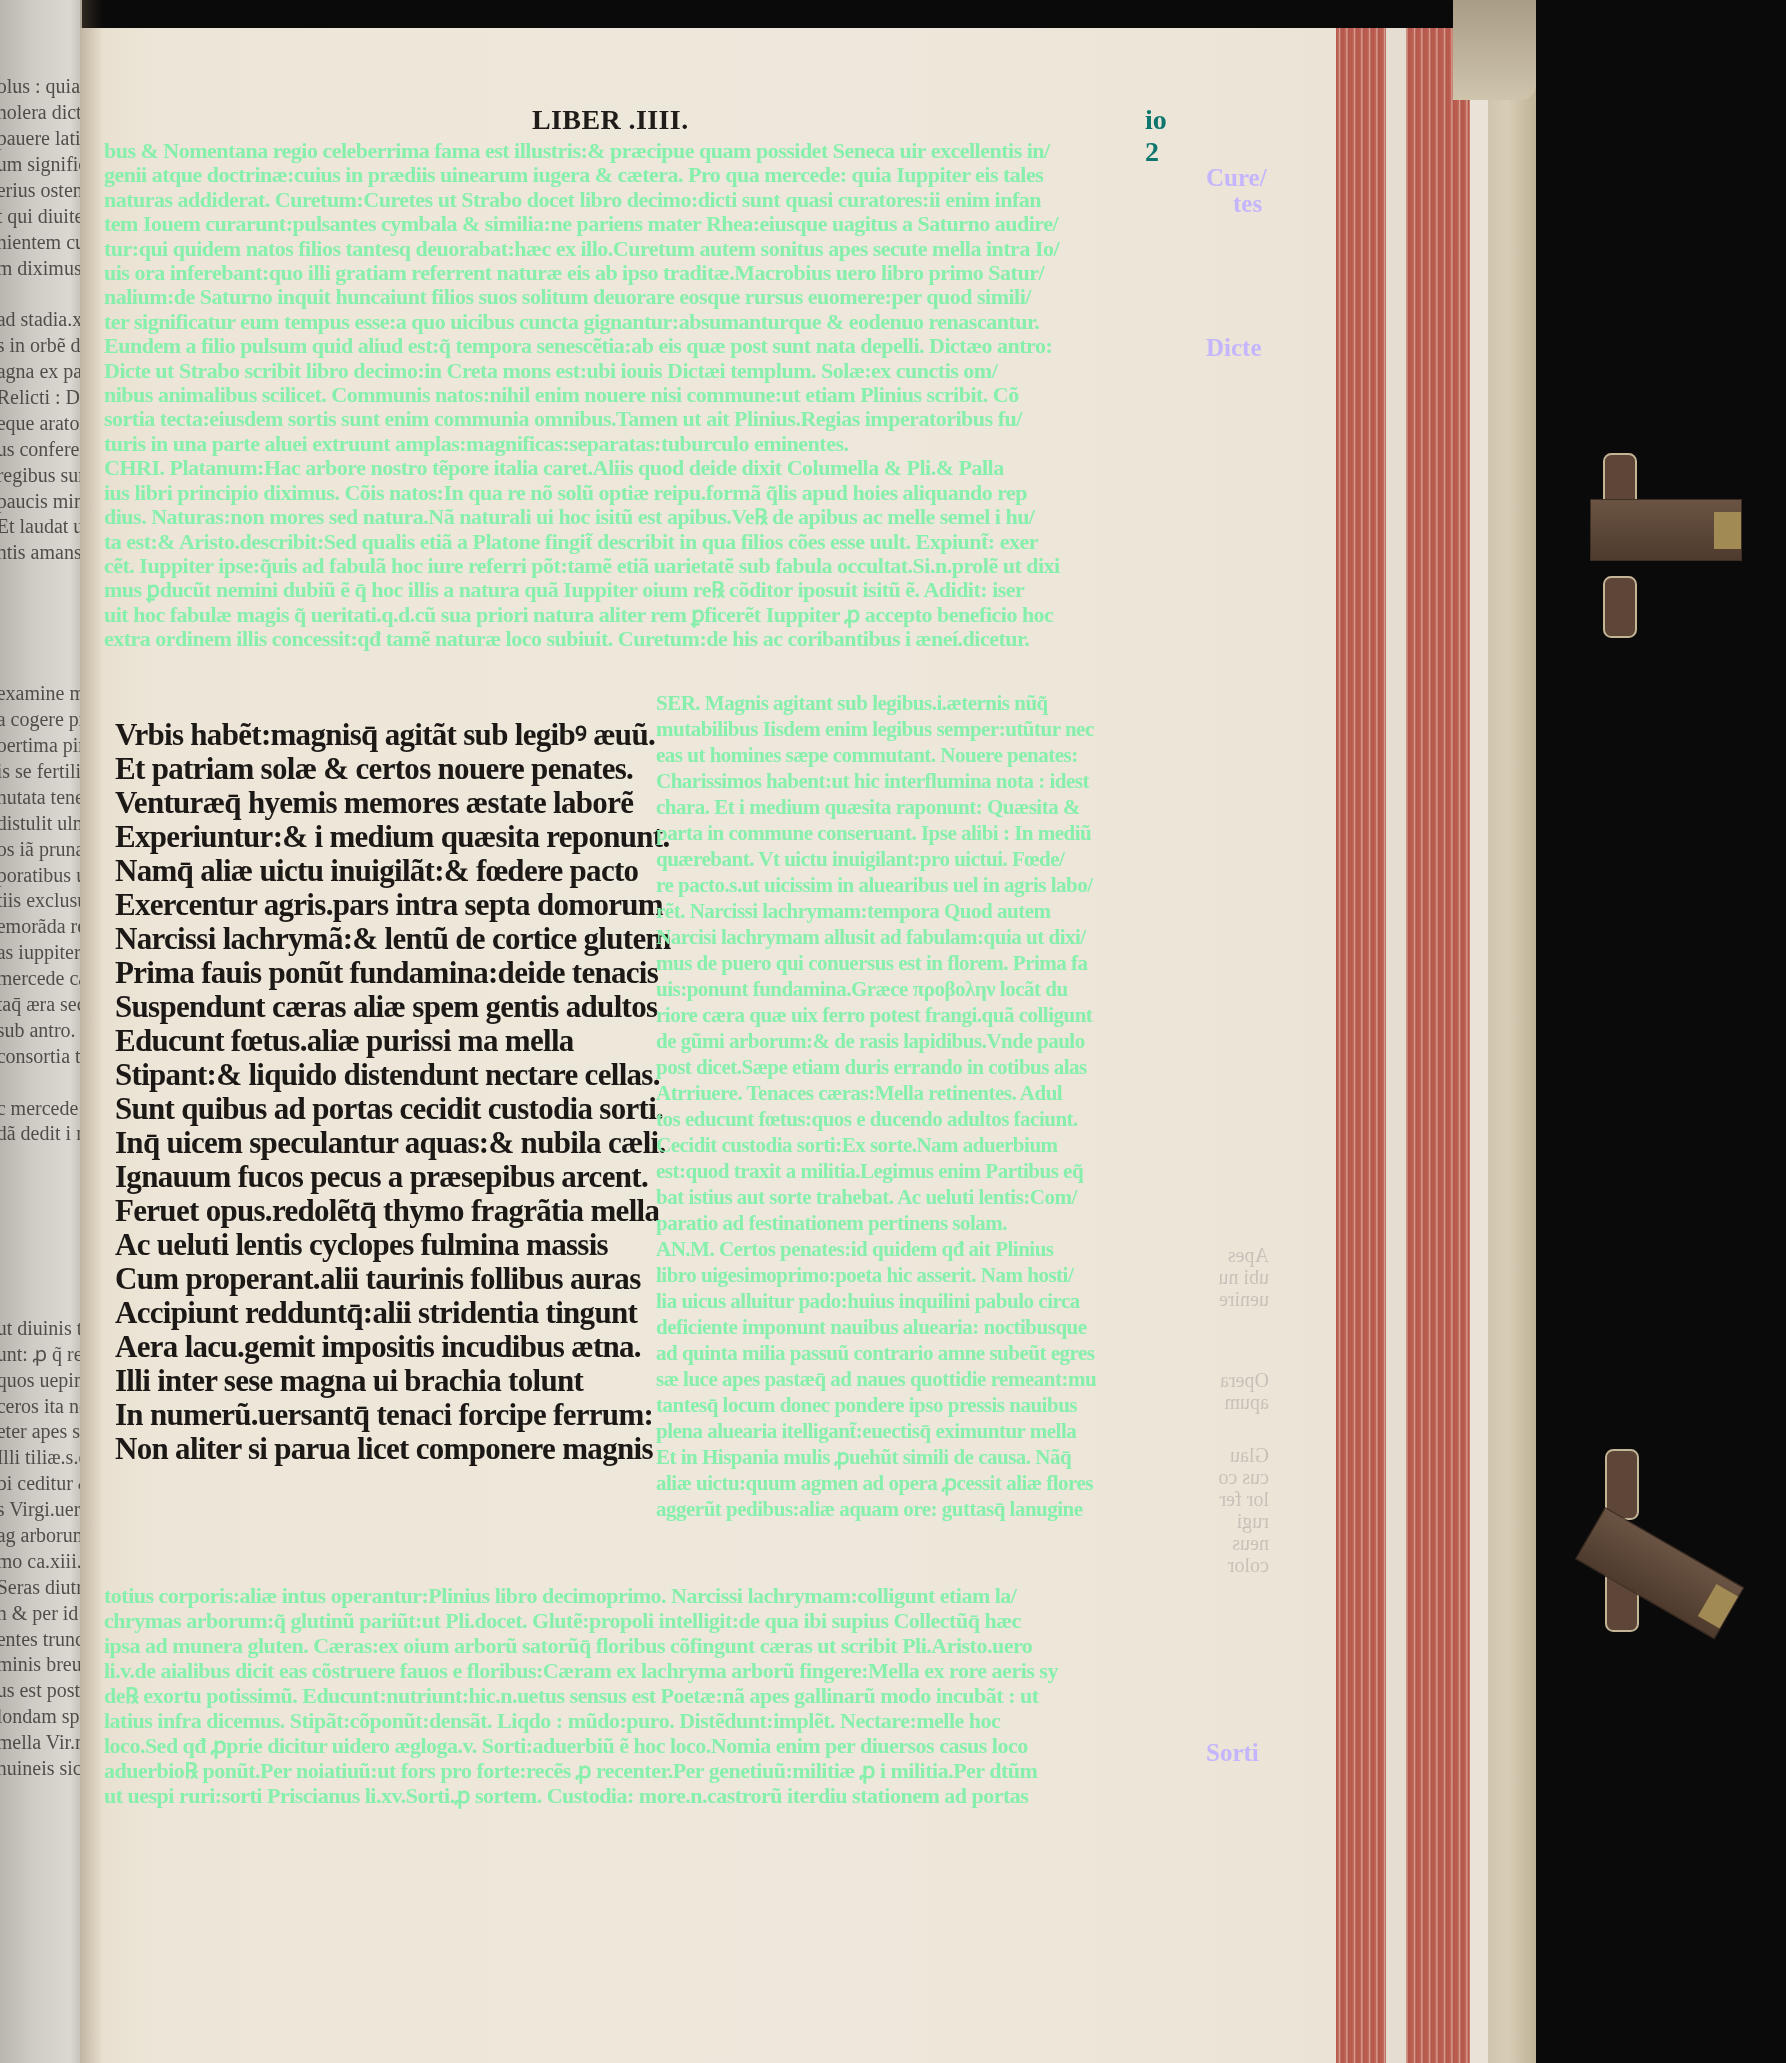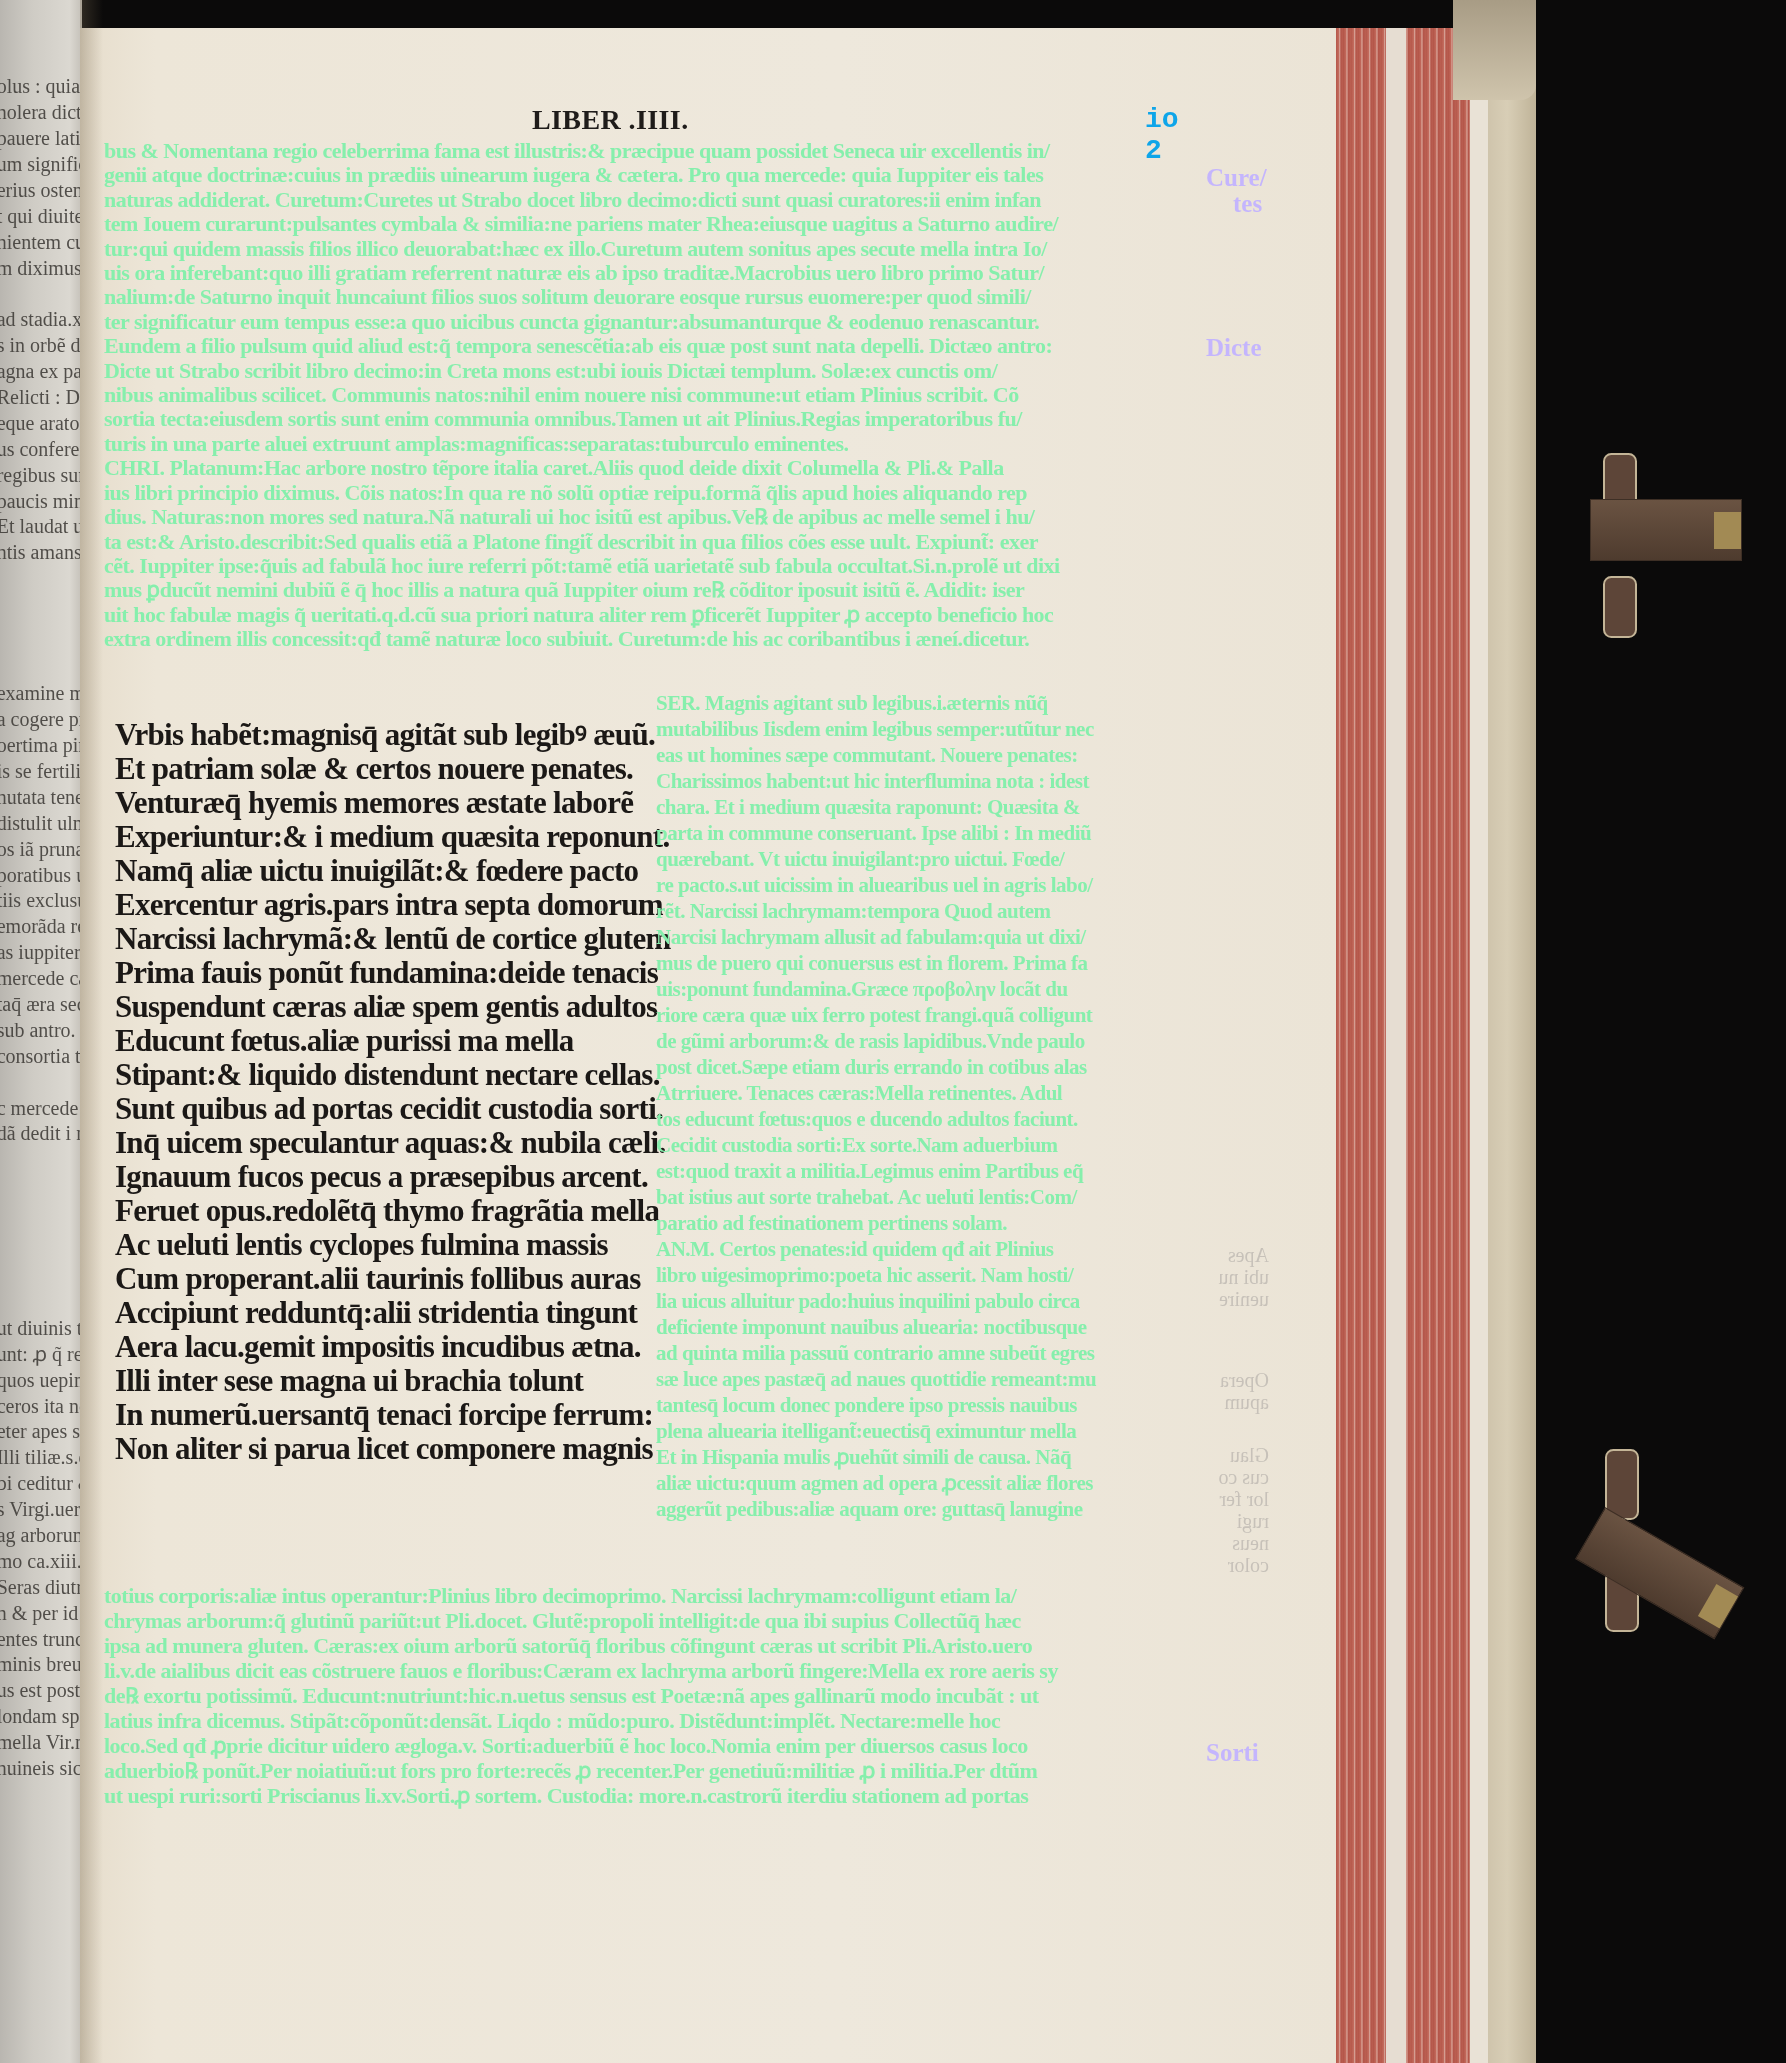--- a/index.html
+++ b/index.html
@@ -40,21 +40,21 @@
     .header {
       position: absolute; top: 104px; left: 0; width: 1186px;
     }
     .running-title {
       position: absolute; left: 532px; top: 0;
       font-family: "Liberation Serif", serif; font-size: 28px; letter-spacing: 0.4px;
       color: #1f1c1a; font-weight: bold;
     }
     .folio {
       position: absolute; left: 1145px; top: 0;
-      font-family: Liberation Mono, monospace; font-size: 28px; color: #0ea5e9; font-weight: bold;
+      font-family: Liberation Serif, serif; font-size: 28px; color: #0f766e; font-weight: bold;
     }
     .commentary {
       position: absolute;
       font-family: "Liberation Serif", serif;
       color: #86efac;
       font-size: 22px;
       line-height: 24.4px;
       white-space: nowrap;
       font-weight: bold;
       letter-spacing: -0.5px;
@@ -185,21 +185,21 @@
 <div class="header">
   <span class="running-title">LIBER .IIII.</span>
   <span class="folio">io 2</span>
 </div>
 
 <div class="commentary c-top" id="c-top">
     <span class="ln">bus &amp; Nomentana regio celeberrima fama est illustris:&amp; præcipue quam possidet Seneca uir excellentis in/</span>
     <span class="ln">genii atque doctrinæ:cuius in prædiis uinearum iugera &amp; cætera. Pro qua mercede: quia Iuppiter eis tales</span>
     <span class="ln">naturas addiderat. Curetum:Curetes ut Strabo docet libro decimo:dicti sunt quasi curatores:ii enim infan</span>
     <span class="ln">tem Iouem curarunt:pulsantes cymbala &amp; similia:ne pariens mater Rhea:eiusque uagitus a Saturno audire/</span>
-    <span class="ln">tur:qui quidem massis filios illico deuorabat:hæc ex illo.Curetum autem sonitus apes secute mella intra Io/</span>
+    <span class="ln">tur:qui quidem natos filios tantesq deuorabat:hæc ex illo.Curetum autem sonitus apes secute mella intra Io/</span>
     <span class="ln">uis ora inferebant:quo illi gratiam referrent naturæ eis ab ipso traditæ.Macrobius uero libro primo Satur/</span>
     <span class="ln">nalium:de Saturno inquit huncaiunt filios suos solitum deuorare eosque rursus euomere:per quod simili/</span>
     <span class="ln">ter significatur eum tempus esse:a quo uicibus cuncta gignantur:absumanturque &amp; eodenuo renascantur.</span>
     <span class="ln">Eundem a filio pulsum quid aliud est:q̃ tempora senescẽtia:ab eis quæ post sunt nata depelli. Dictæo antro:</span>
     <span class="ln">Dicte ut Strabo scribit libro decimo:in Creta mons est:ubi iouis Dictæi templum. Solæ:ex cunctis om/</span>
     <span class="ln">nibus animalibus scilicet. Communis natos:nihil enim nouere nisi commune:ut etiam Plinius scribit. Cõ</span>
     <span class="ln">sortia tecta:eiusdem sortis sunt enim communia omnibus.Tamen ut ait Plinius.Regias imperatoribus fu/</span>
     <span class="ln">turis in una parte aluei extruunt amplas:magnificas:separatas:tuburculo eminentes.</span>
     <span class="ln">  CHRI.  Platanum:Hac arbore nostro tẽpore italia caret.Aliis quod deide dixit Columella &amp; Pli.&amp; Palla</span>
     <span class="ln">ius libri principio diximus. Cõis natos:In qua re nõ solũ optiæ reipu.formã q̃lis apud hoies aliquando rep</span>

